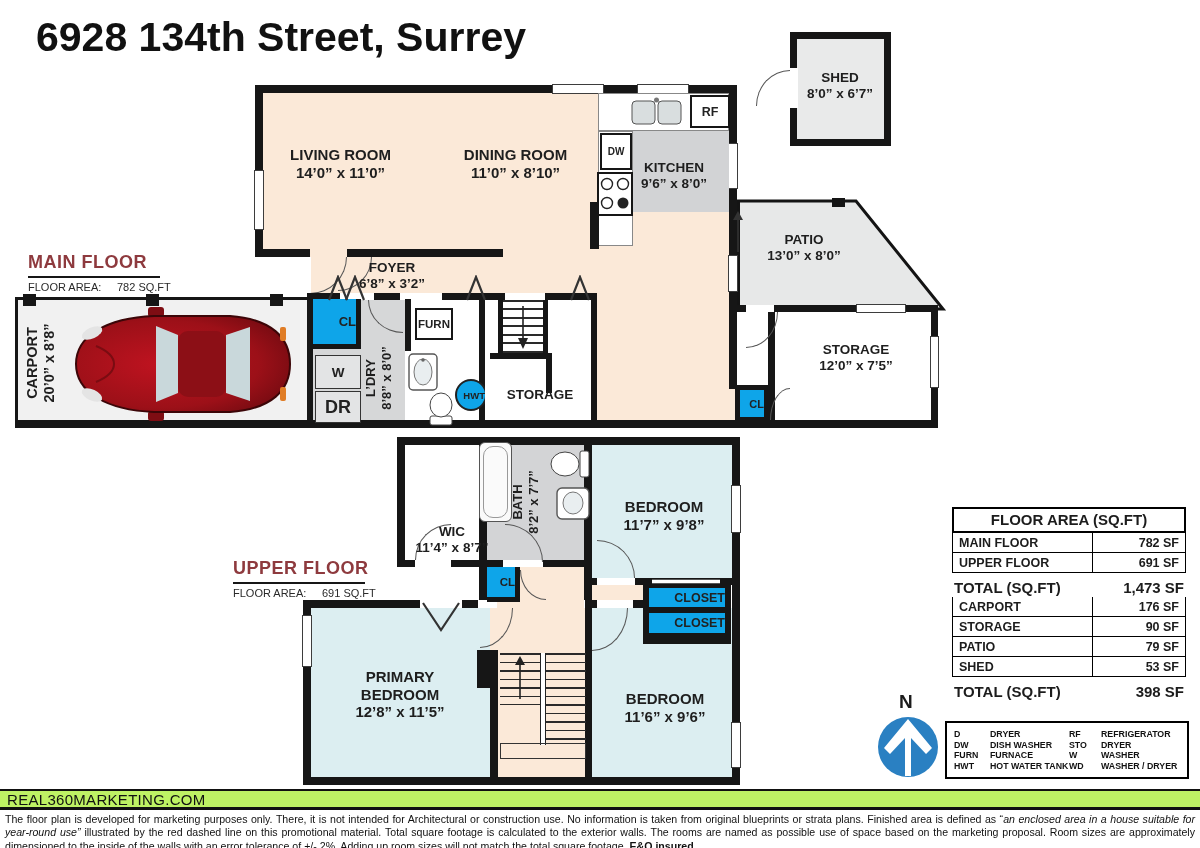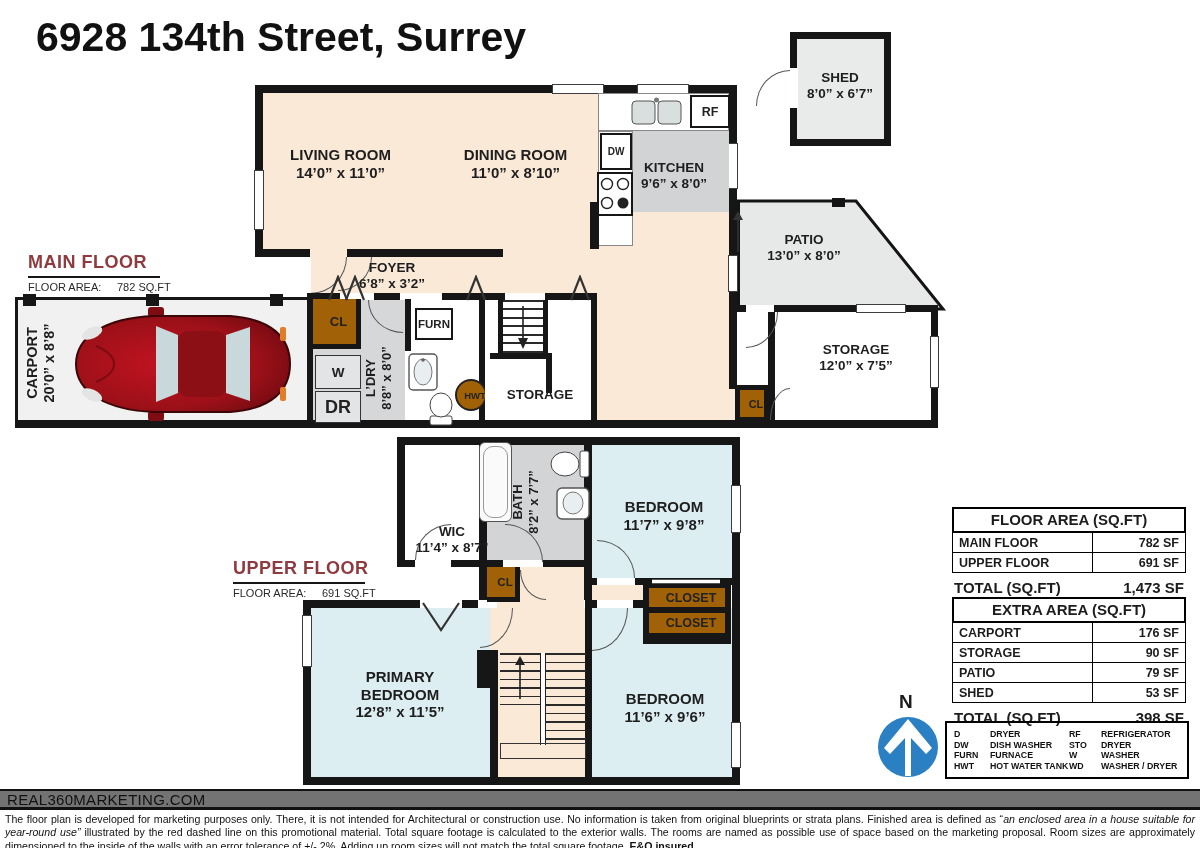--- a/index.html
+++ b/index.html
@@ -18,35 +18,35 @@
   .dTL{border-right:1.6px solid #555;border-bottom:1.6px solid #555;border-radius:0 0 100% 0;}
   .dTR{border-left:1.6px solid #555;border-bottom:1.6px solid #555;border-radius:0 0 0 100%;}
   .dBL{border-top:1.6px solid #555;border-right:1.6px solid #555;border-radius:0 100% 0 0;}
   .dBR{border-top:1.6px solid #555;border-left:1.6px solid #555;border-radius:100% 0 0 0;}
   .rlabel{position:absolute;text-align:center;font-weight:700;color:#1e1e1e;font-size:15px;line-height:17.5px;}
   .rlabel span{display:block;}
   .sm{font-size:13.5px;line-height:15.5px;}
   .rot{transform:rotate(-90deg);}
   .appl{position:absolute;box-sizing:border-box;border:2px solid #161616;background:#fff;display:flex;align-items:center;justify-content:center;font-weight:700;color:#222;}
   .wd{position:absolute;box-sizing:border-box;border:1.5px solid #333;background:#e3e4e5;display:flex;align-items:center;justify-content:center;font-weight:700;color:#222;}
-  .clbox{position:absolute;box-sizing:border-box;background:#a16207;display:flex;align-items:center;justify-content:center;font-weight:700;color:#222;padding-left:8px;}
+  .clbox{position:absolute;box-sizing:border-box;background:#0ea5e9;display:flex;align-items:center;justify-content:flex-end;font-weight:700;color:#222;padding-left:8px;}
   .steps{position:absolute;background-image:repeating-linear-gradient(to bottom,#2a2a2a 0 1.6px,transparent 1.6px 8.5px);}
   .blk{position:absolute;box-sizing:border-box;}
   .seclabel{position:absolute;font-weight:700;font-size:18px;letter-spacing:.5px;color:var(--accent-red);}
   .arealabel{position:absolute;font-size:11px;color:#2a2a2a;font-weight:400;}
   .table{position:absolute;width:234px;box-sizing:border-box;}
   .thead{border:2.2px solid #000;text-align:center;font-size:15px;font-weight:700;padding:2px 0 3px;background:#fff;}
   .tbody{border:1.6px solid #000;border-top:none;}
   .trow{display:flex;align-items:stretch;border-top:1.6px solid #000;font-size:12.5px;font-weight:700;}
   .trow:first-child{border-top:none;}
   .trow .c1{flex:1;padding:2.5px 0 2.5px 6px;}
   .trow .c2{width:86px;border-left:1.6px solid #000;text-align:right;padding:2.5px 6px 2.5px 0;}
   .ttotal{display:flex;justify-content:space-between;font-size:15px;font-weight:700;margin-top:6px;padding:0 2px;}
   #legend{position:absolute;left:945px;top:721px;width:244px;height:58px;box-sizing:border-box;border:2px solid #000;display:grid;grid-template-columns:36px 1fr 32px 1fr;align-content:space-between;padding:6px 7px;font-size:8.8px;font-weight:700;line-height:10.5px;color:#111;}
-  #footerbar{position:absolute;left:0;top:789px;width:1200px;height:21px;box-sizing:border-box;background:#737373;border-top:2px solid #111;border-bottom:3px solid #111;display:flex;justify-content:space-between;align-items:center;padding:0 7px;}
+  #footerbar{position:absolute;left:0;top:789px;width:1200px;height:21px;box-sizing:border-box;background:#bef264;border-top:2px solid #111;border-bottom:3px solid #111;display:flex;justify-content:space-between;align-items:center;padding:0 7px;}
   #footerbar .fl{font-size:15px;color:#111;letter-spacing:.3px;}
   #footerbar .fr{font-size:13.5px;color:#111;}
   #disc{position:absolute;left:5px;top:813px;width:1190px;font-size:10.6px;line-height:13.4px;color:#111;text-align:justify;}
   #disc .bu{font-weight:700;text-decoration:underline;}
   #title{position:absolute;left:36px;top:14px;font-size:41px;font-weight:700;color:#111;}
   svg{display:block;}
 </style>
 </head>
 <body>
 
@@ -372,21 +372,20 @@
         <span class="c2">691 SF</span>
       </div>
     </div>
     <div class="ttotal">
       <span>TOTAL (SQ.FT)</span>
       <span>1,473 SF</span>
     </div>
   </div>
 
   <div class="table" style="left:952px;top:597px;">
-    <div class="thead">EXTRA AREA (SQ.FT)</div>
     <div class="tbody">
       <div class="trow">
         <span class="c1">CARPORT</span>
         <span class="c2">176 SF</span>
       </div>
       <div class="trow">
         <span class="c1">STORAGE</span>
         <span class="c2">90 SF</span>
       </div>
       <div class="trow">

